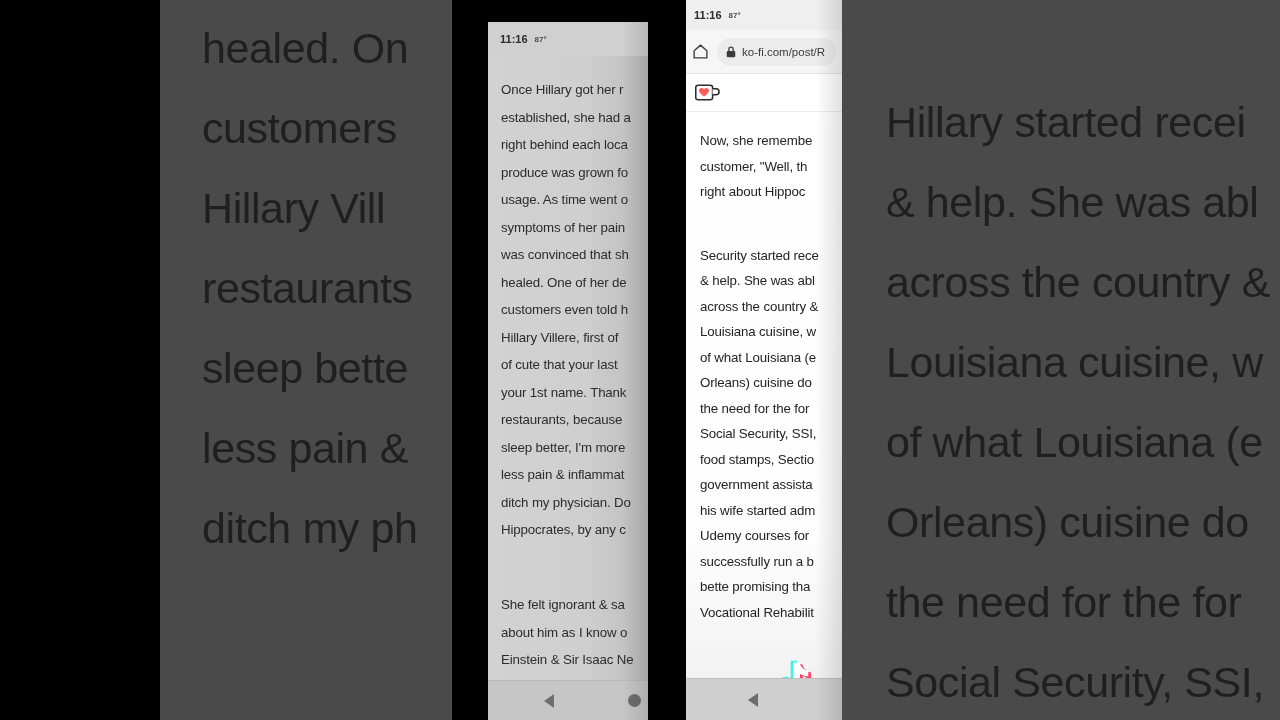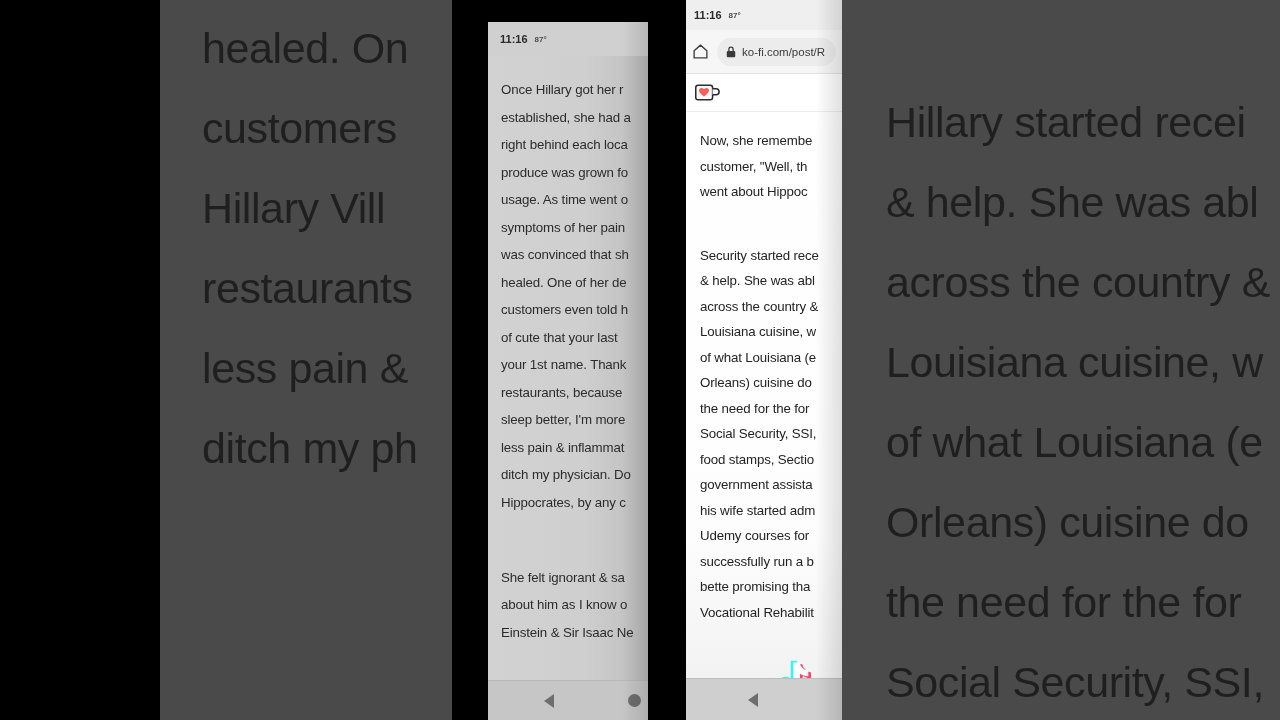--- a/index.html
+++ b/index.html
@@ -180,20 +180,21 @@
 <body>
 
 <div id="stage">
 
   <div class="bg-panel" id="bg-left">
     <div class="bg-text">
       <div>healed. On</div>
       <div>customers</div>
       <div>Hillary Vill</div>
       <div>restaurants</div>
+      <div>sleep bette</div>
       <div>less pain &amp;</div>
       <div>ditch my ph</div>
 
     </div>
   </div>
 
   <div class="bg-panel" id="bg-right">
     <div class="bg-text">
       <div>Hillary started recei</div>
       <div>&amp; help. She was abl</div>
@@ -221,20 +222,21 @@
       <div class="doc">
         <div class="doc-line">Once Hillary got her r</div>
         <div class="doc-line">established, she had a</div>
         <div class="doc-line">right behind each loca</div>
         <div class="doc-line">produce was grown fo</div>
         <div class="doc-line">usage. As time went o</div>
         <div class="doc-line">symptoms of her pain</div>
         <div class="doc-line">was convinced that sh</div>
         <div class="doc-line">healed. One of her de</div>
         <div class="doc-line">customers even told h</div>
+        <div class="doc-line">Hillary Villere, first of</div>
         <div class="doc-line">of cute that your last</div>
         <div class="doc-line">your 1st name. Thank</div>
         <div class="doc-line">restaurants, because</div>
         <div class="doc-line">sleep better, I'm more</div>
         <div class="doc-line">less pain &amp; inflammat</div>
         <div class="doc-line">ditch my physician. Do</div>
         <div class="doc-line">Hippocrates, by any c</div>
 
         <div class="doc-gap"></div>
         <div class="doc-gap-sm"></div>
@@ -281,21 +283,21 @@
         <svg class="kofi-logo" viewBox="0 0 34 24">
           <rect x="1" y="2.5" width="22" height="19" rx="3" fill="#ffffff" stroke="#2b2b2b" stroke-width="2"></rect>
           <path d="M23 7 h4.5 a4 4 0 0 1 0 8 H23" fill="#ffffff" stroke="#2b2b2b" stroke-width="2"></path>
           <path d="M11.8 17.2 C7 13.6 5.2 11.4 5.2 9.3 C5.2 7.4 6.7 6 8.5 6 c1.3 0 2.5 .7 3.3 1.9 C12.6 6.7 13.8 6 15.1 6 c1.8 0 3.3 1.4 3.3 3.3 c0 2.1 -1.8 4.3 -6.6 7.9 z" fill="#ff5e5b"></path>
         </svg>
       </div>
 
       <div class="content">
         <div class="web-line">Now, she remembe</div>
         <div class="web-line">customer, "Well, th</div>
-        <div class="web-line">went about Hippoc</div>
+        <div class="web-line">right about Hippoc</div>
 
         <div class="web-gap"></div>
 
         <div class="web-line">Security started rece</div>
         <div class="web-line">&amp; help. She was abl</div>
         <div class="web-line">across the country &amp;</div>
         <div class="web-line">Louisiana cuisine, w</div>
         <div class="web-line">of what Louisiana (e</div>
         <div class="web-line">Orleans) cuisine do</div>
         <div class="web-line">the need for the for</div>

